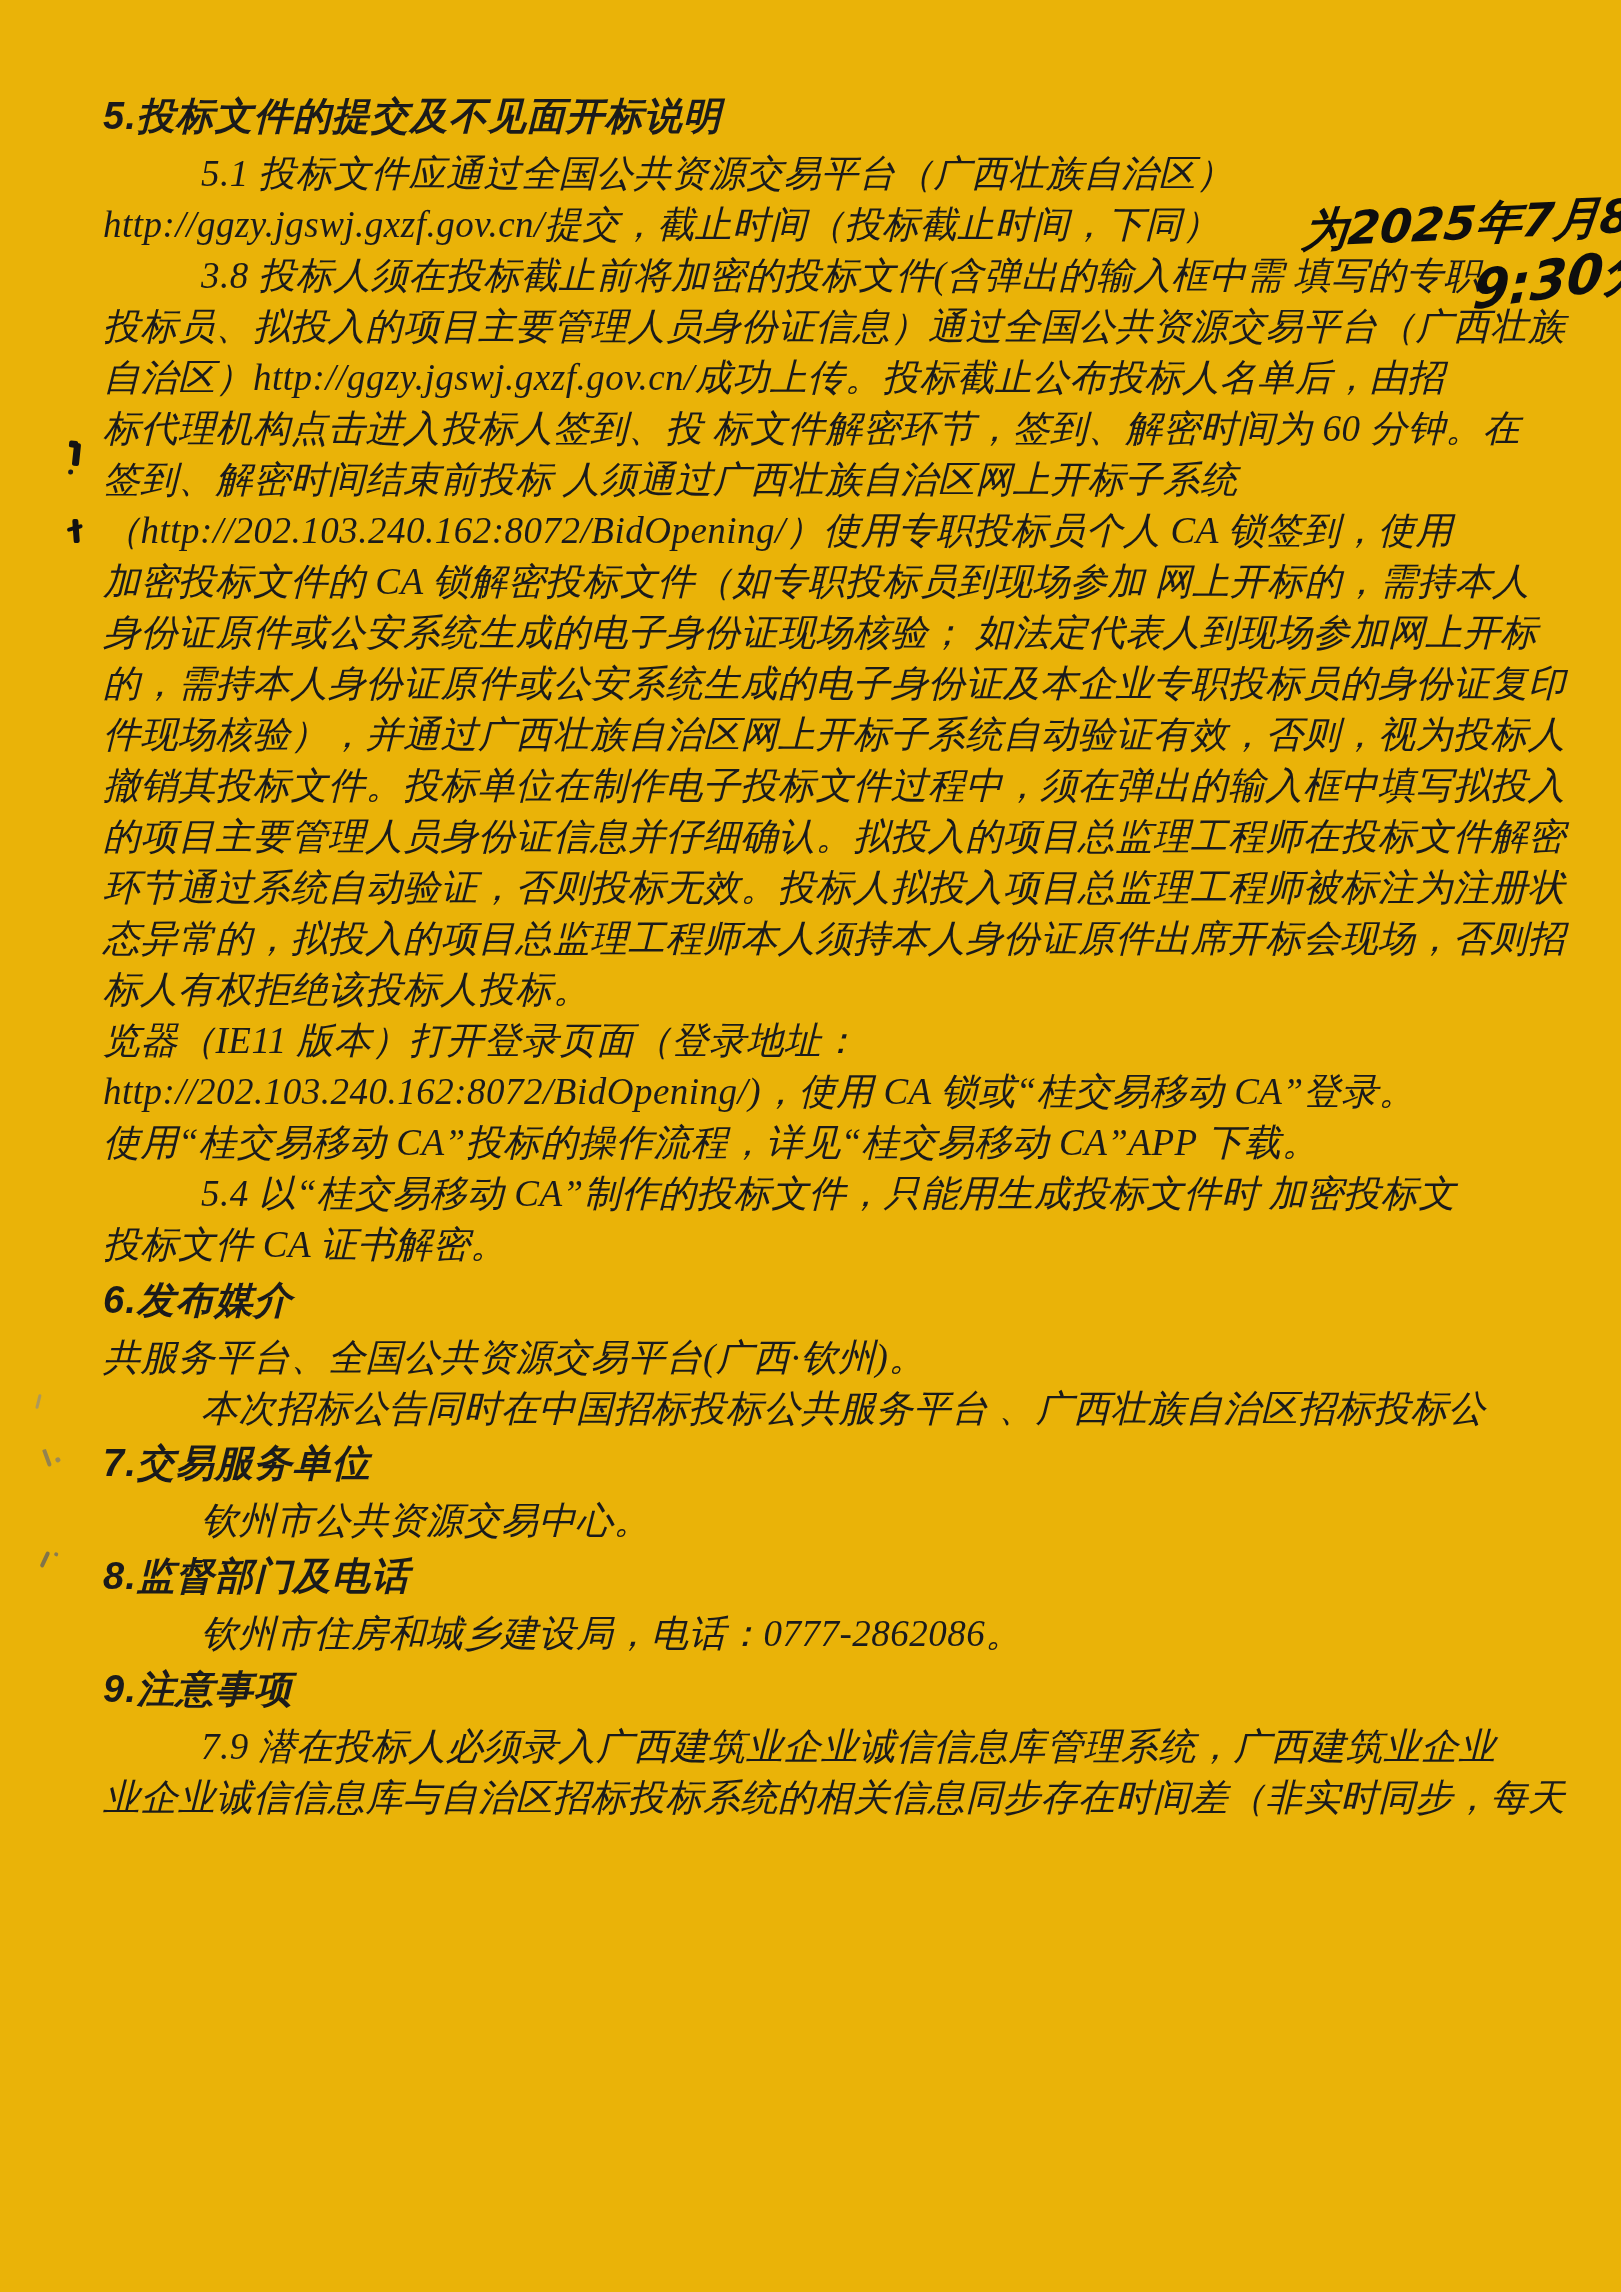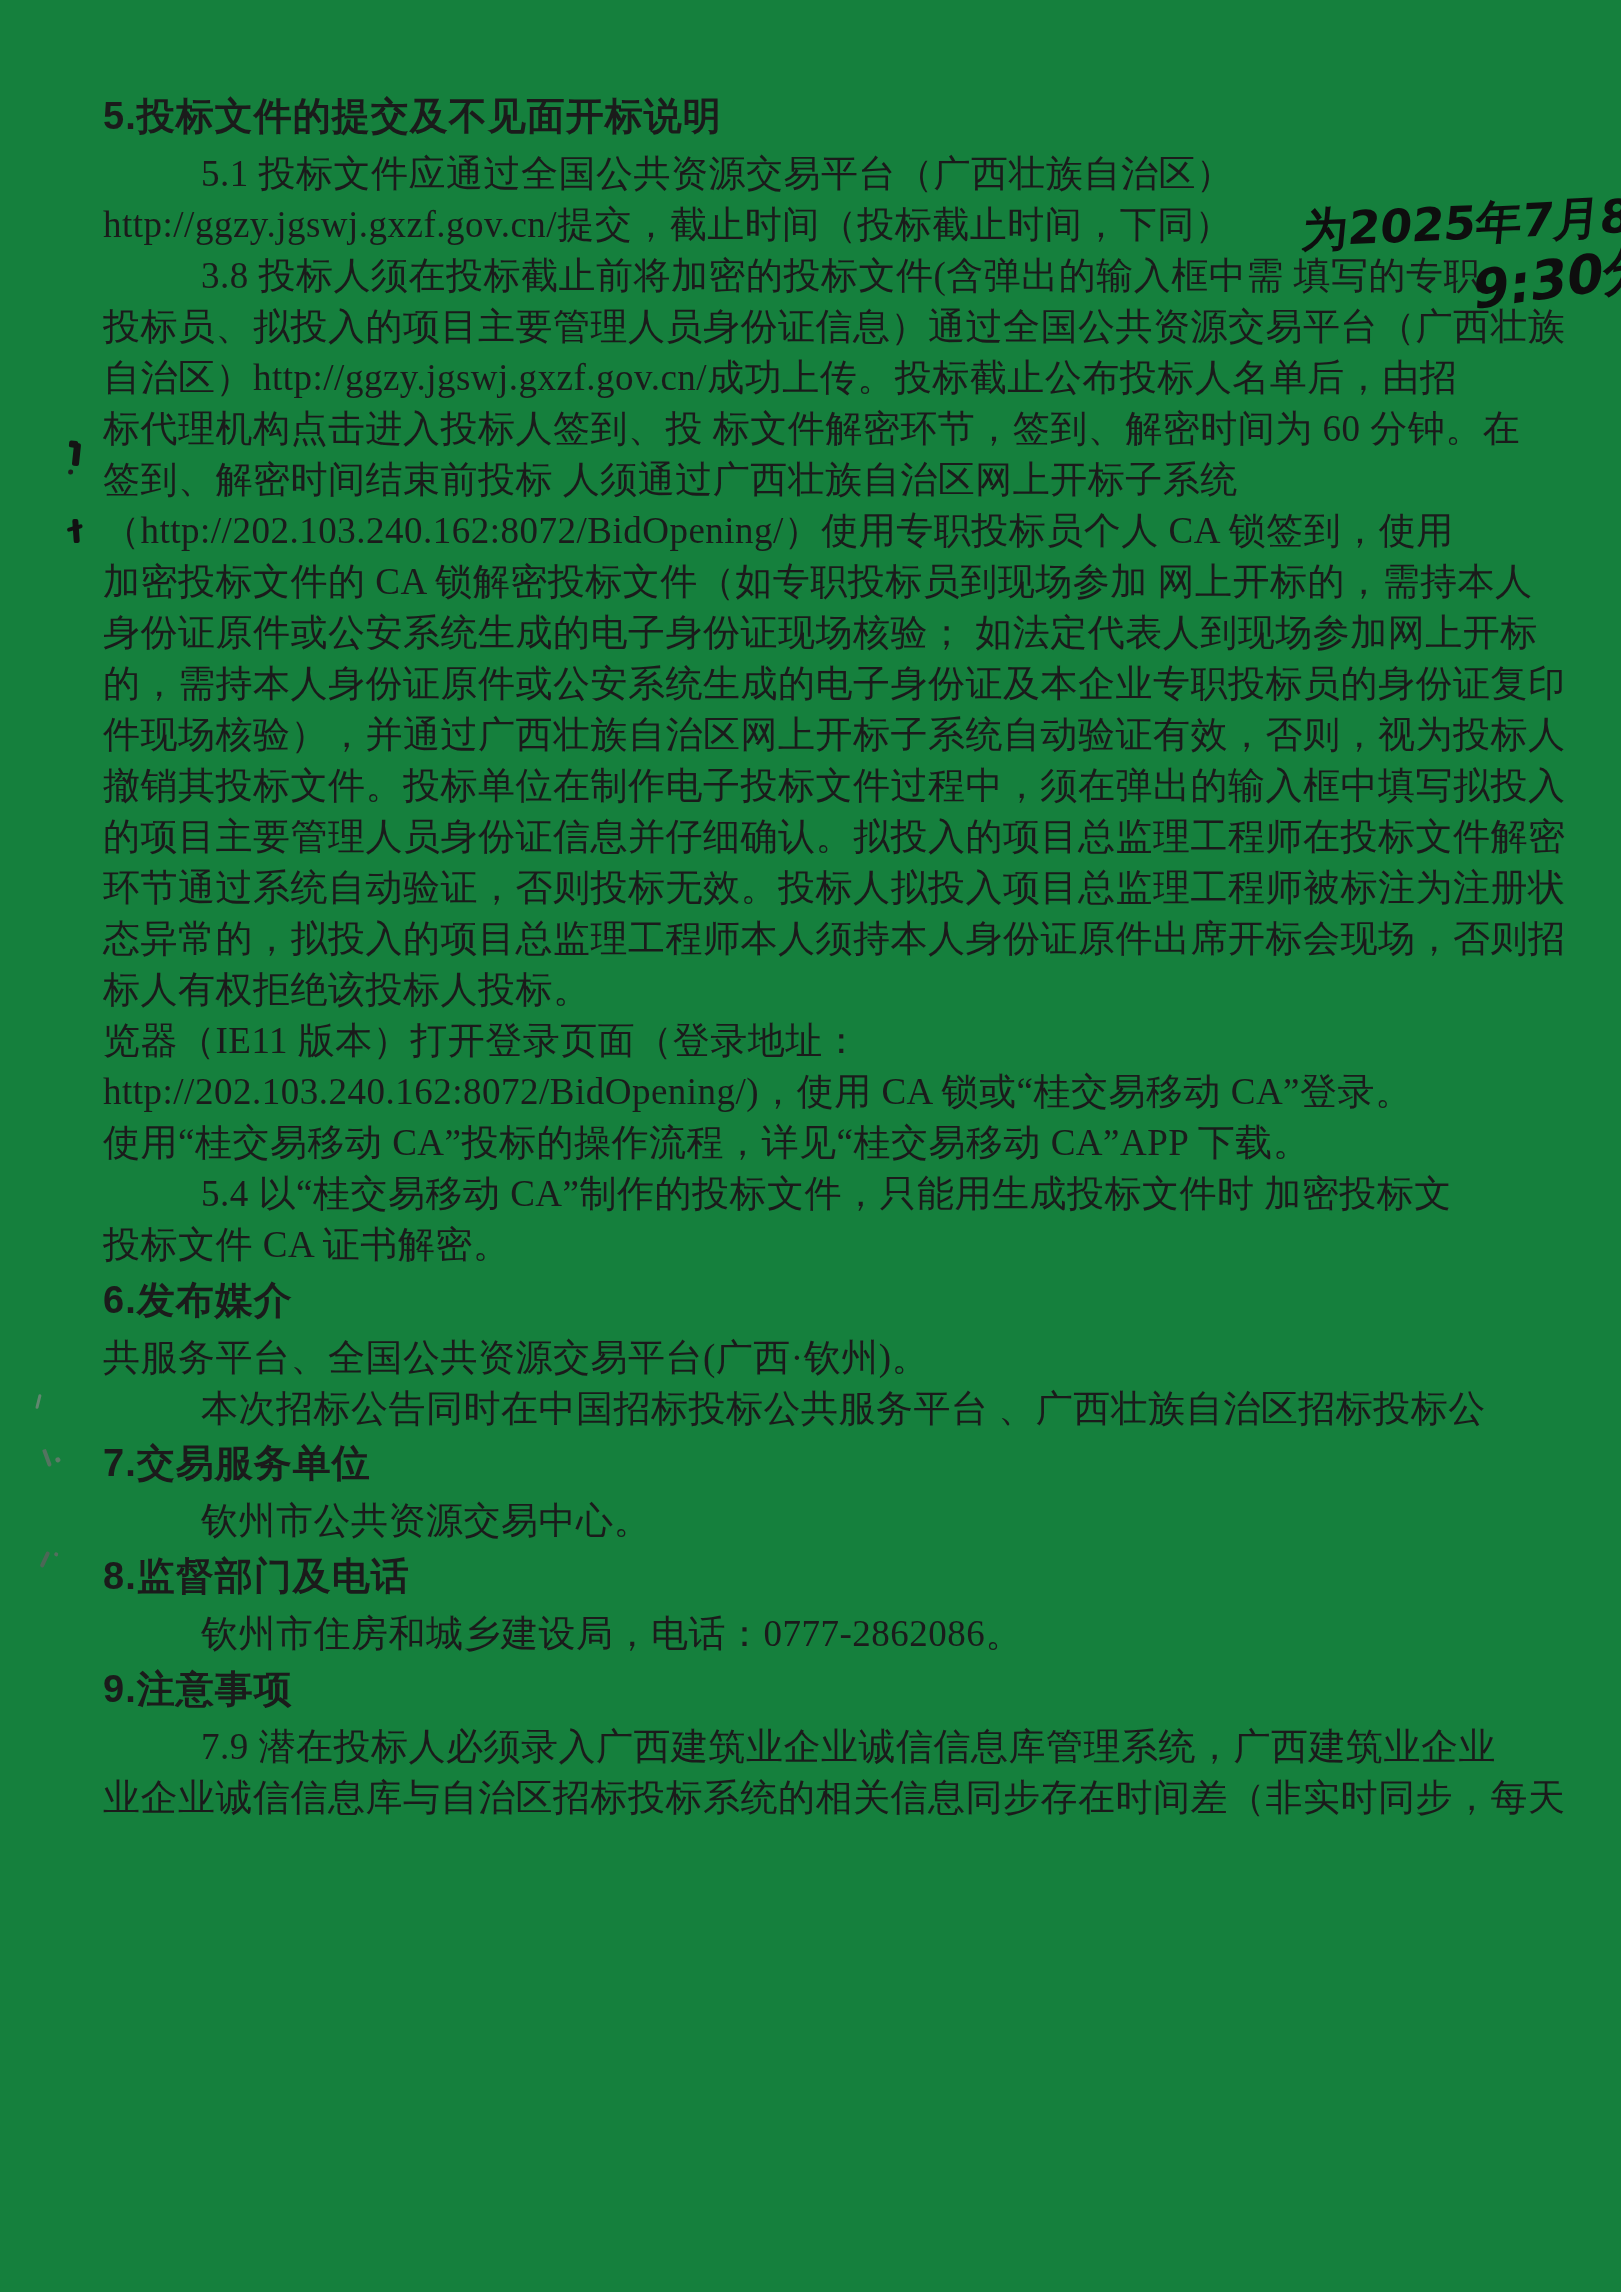--- a/index.html
+++ b/index.html
@@ -4,24 +4,25 @@
 <style>
   html, body {
     margin: 0;
     padding: 0;
     background: #ffffff;
   }
   .page {
     position: relative;
     width: 1621px;
     height: 2293px;
-    background: #15803d;
+    background: #eab308;
     overflow: hidden;
     font-family: "Liberation Serif", "DejaVu Serif", serif;
     color: #1b1b1b;
+    font-style: italic;
   }
   .text-flow {
     position: absolute;
     left: 103px;
     top: 86px;
     width: 1431px;
   }
   .line {
     white-space: pre;
     font-size: 37px;

